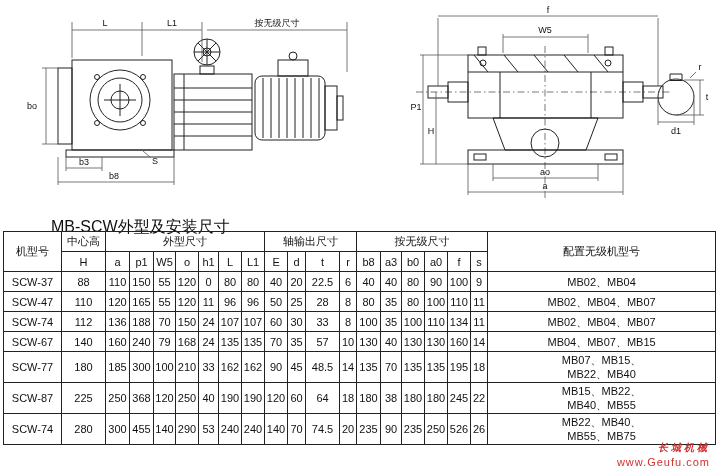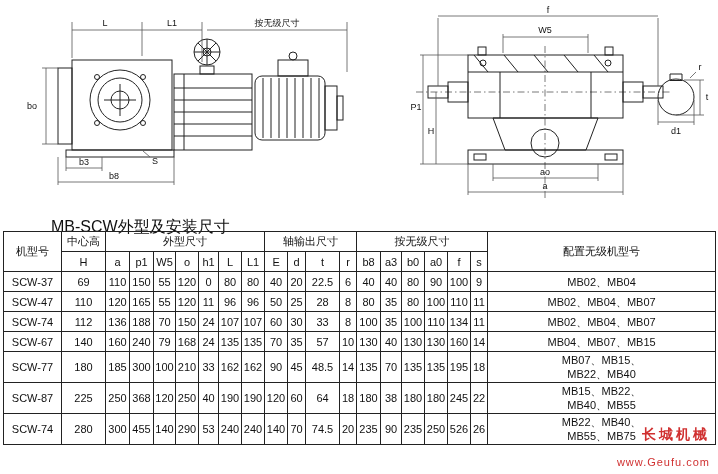--- a/index.html
+++ b/index.html
@@ -33,22 +33,22 @@
     padding:1px 0; font-weight:normal;
     overflow:hidden;
   }
   thead th { height:20px; }
   tbody td { height:20px; }
   td.variator { white-space:pre-line; line-height:14px; }
   .watermark {
     position:absolute; right:8px; bottom:5px;
     text-align:right; color:#d03030; line-height:14px;
   }
-  .watermark .l1 { font-size:14px; font-weight:bold; letter-spacing:3px; }
-  .watermark .l2 { font-size:11px; letter-spacing:1px;margin-top:14px; }
+  .watermark .l1 { font-size:10px; font-weight:bold; letter-spacing:3px;font-style:italic; }
+  .watermark .l2 { font-size:11px; letter-spacing:1px; }
 </style>
 </head>
 <body>
 
 <svg id="dl" class="drawing" width="402" height="214" viewBox="0 0 402 214">
 
   <g class="ln">
     <rect x="56" y="68" width="14" height="76"></rect>
     <rect x="70" y="60" width="100" height="90"></rect>
     <circle cx="118" cy="100" r="30"></circle>
@@ -258,21 +258,21 @@
       <th>a3</th>
       <th>b0</th>
       <th>a0</th>
       <th>f</th>
       <th>s</th>
     </tr>
   </thead>
   <tbody id="table-body">
       <tr>
         <td>SCW-37</td>
-        <td>69</td>
+        <td>88</td>
         <td>110</td>
         <td>150</td>
         <td>55</td>
         <td>120</td>
         <td>0</td>
         <td>80</td>
         <td>80</td>
         <td>40</td>
         <td>20</td>
         <td>22.5</td>

